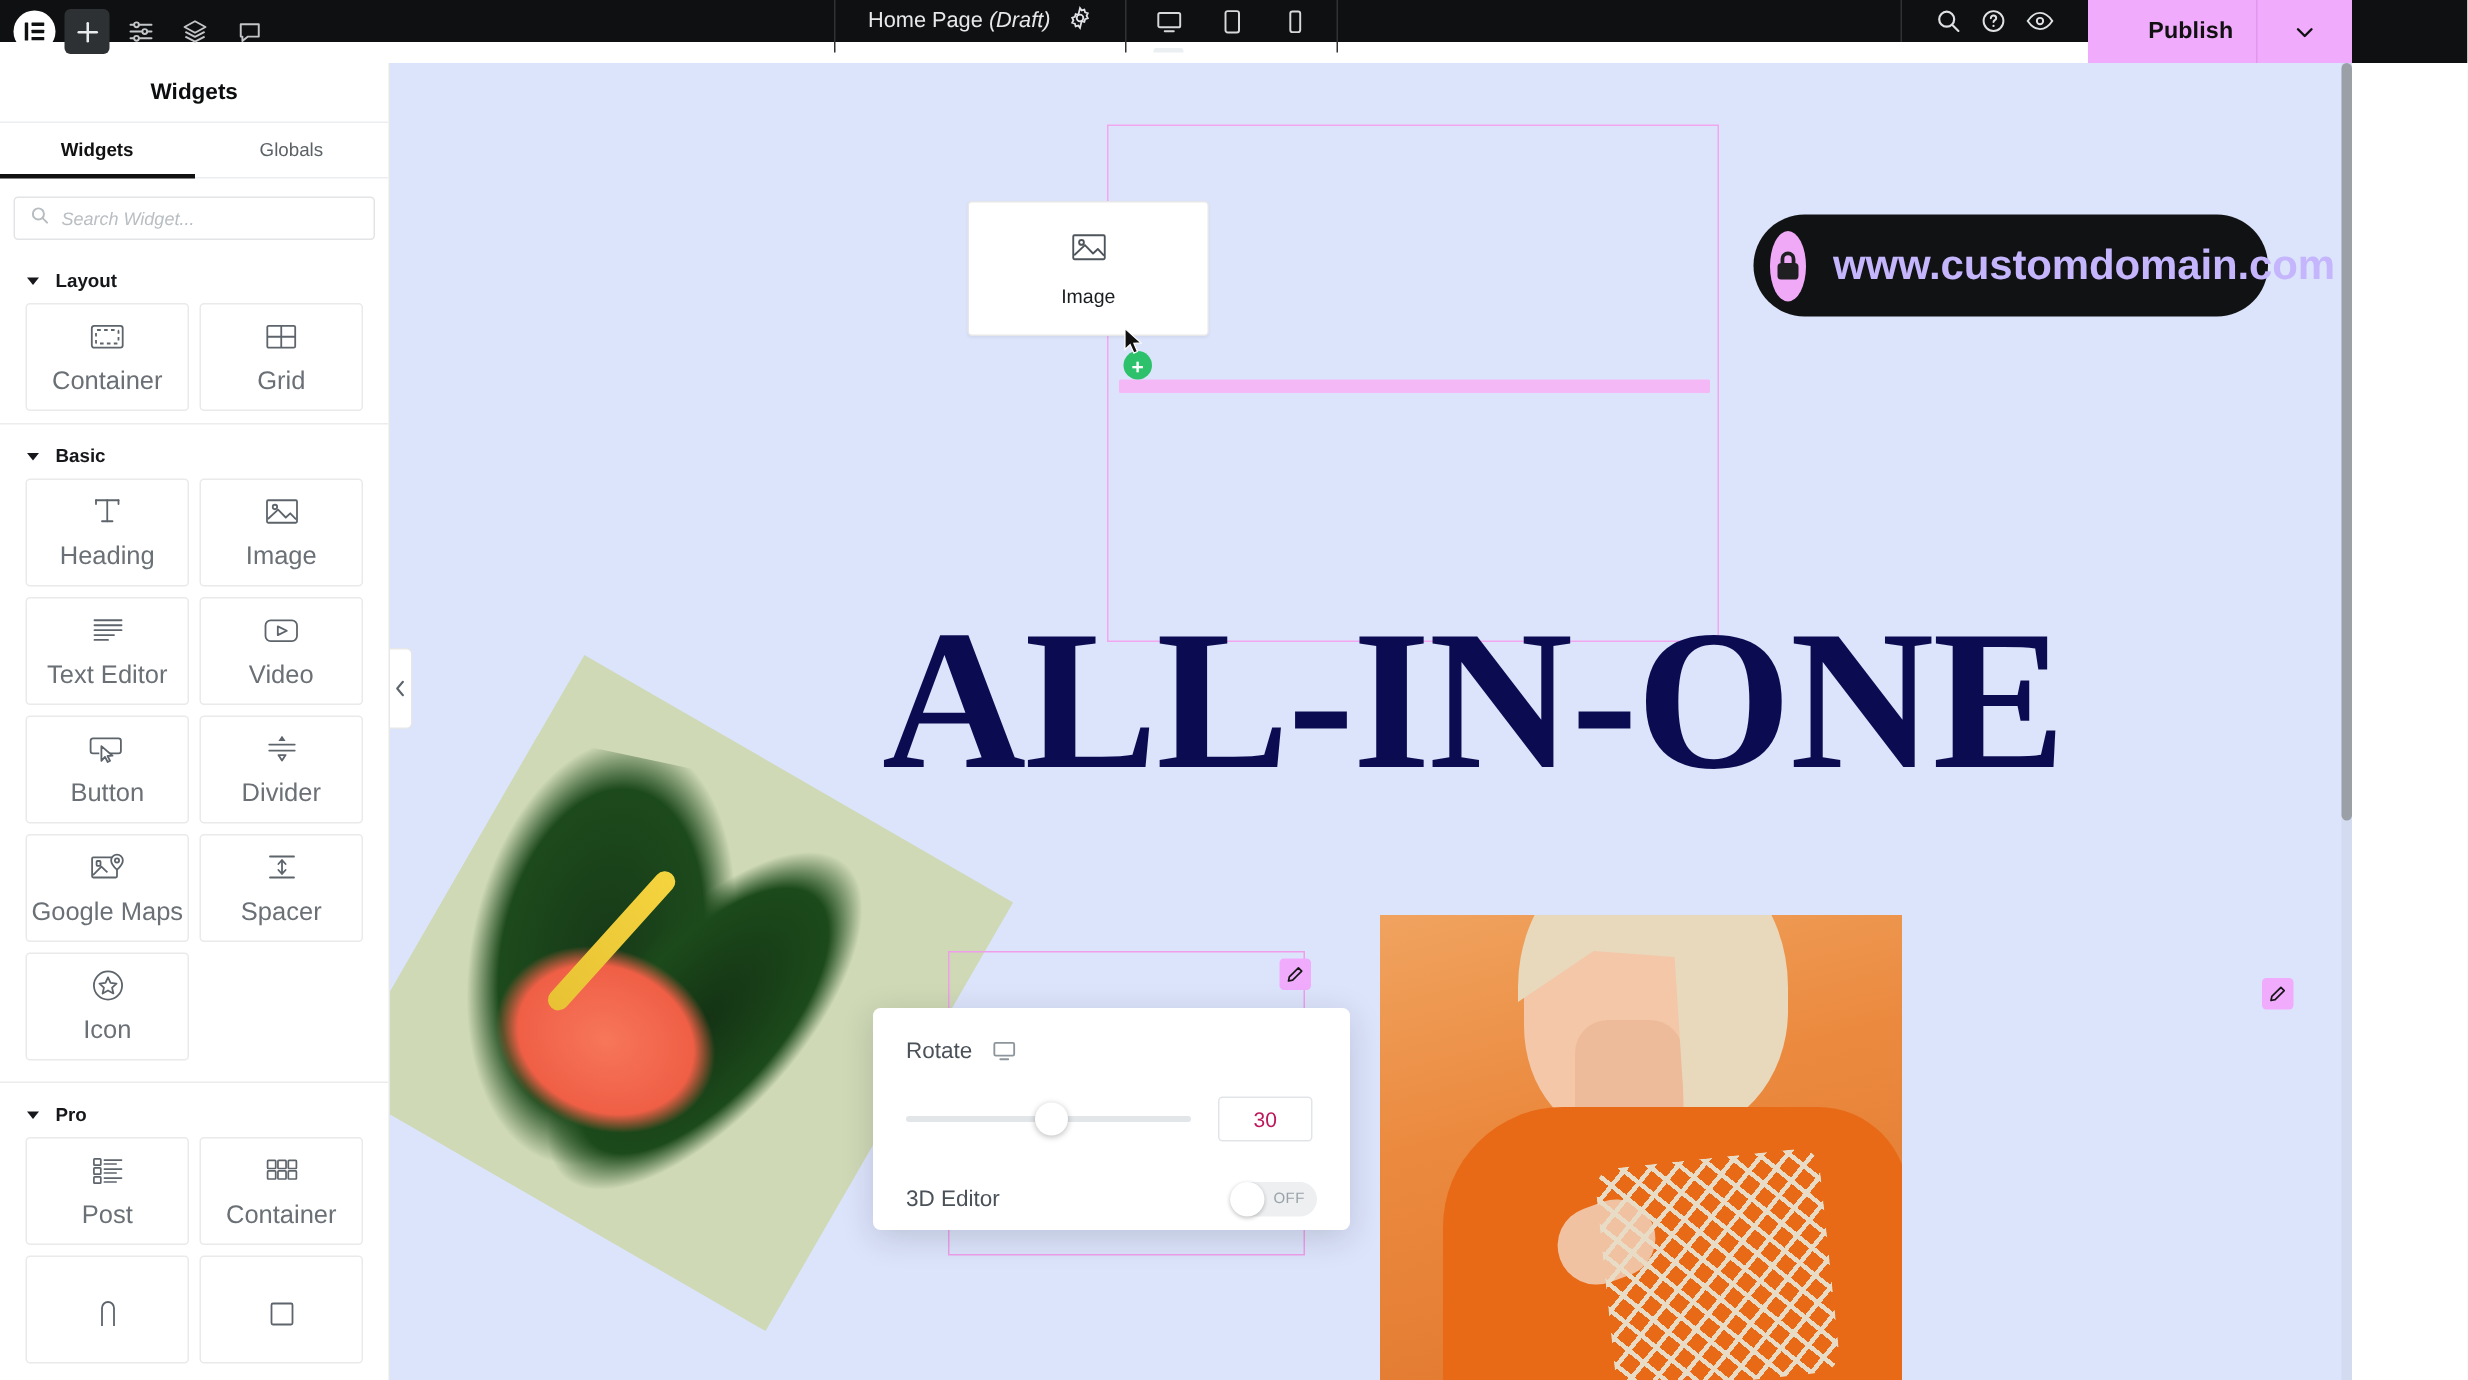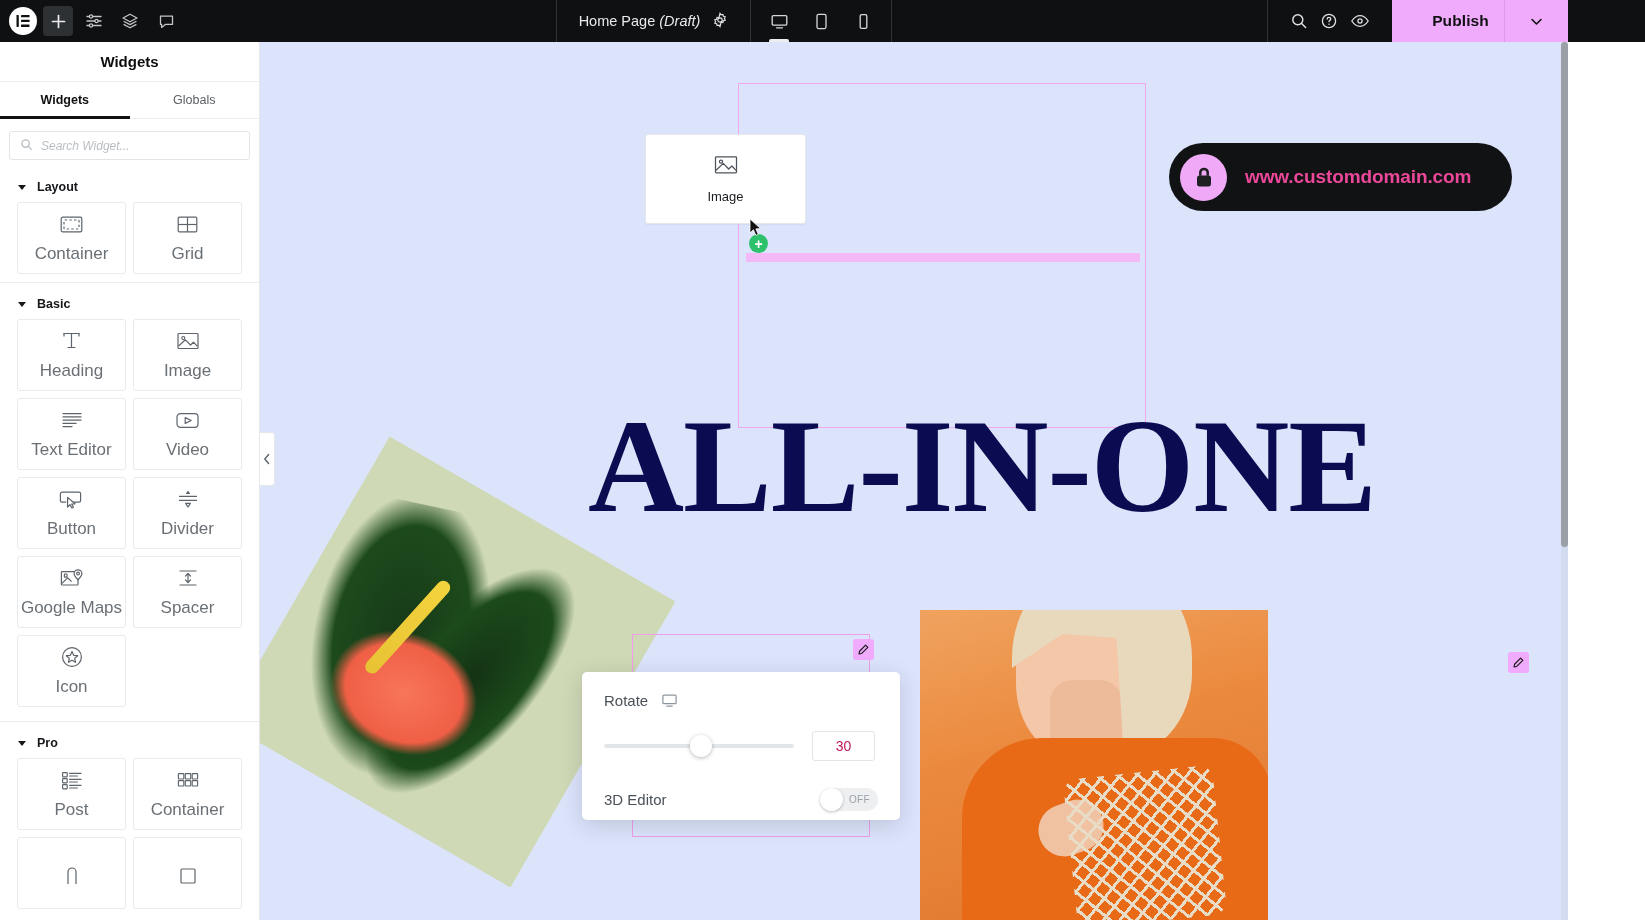--- a/index.html
+++ b/index.html
@@ -6,21 +6,21 @@
   html, body {
     width: 1645px; height: 920px;
     overflow: hidden;
     background: #fff;
     font-family: "Liberation Sans", sans-serif;
   }
   .app { position: relative; width: 1645px; height: 920px; background:#fff; }
 
   
   .topbar {
-    position: absolute; top:0; left:0; width: 1568px; height: 42px;
+    position: absolute; top:0; left:0; width: 1568px; height: 28px;
     background: #0f1011; display:flex; align-items:stretch; z-index: 60;
   }
   .tb-left { display:flex; align-items:center; height:42px; padding-left:9px; gap:6px; }
   .tb-logo {
     width: 28px; height: 28px; border-radius: 50%;
     background:#fff; display:flex; align-items:center; justify-content:center;
   }
   .tb-btn {
     width: 30px; height: 30px; border-radius: 4px;
     display:flex; align-items:center; justify-content:center;
@@ -160,21 +160,21 @@
   
   .domain-badge {
     position:absolute; left:909px; top:101px; width:343px; height:68px;
     background:#111214; border-radius:34px; display:flex; align-items:center;
     padding-left:11px; gap:18px;
   }
   .domain-badge .lock {
     width:47px; height:47px; border-radius:50%; background:#efa9f6;
     display:flex; align-items:center; justify-content:center;
   }
-  .domain-badge .url { color:#ec4899; font-size:19px; font-weight:700; letter-spacing:-0.1px; }
+  .domain-badge .url { color:#c4b5fd; font-size:28px; font-weight:700; letter-spacing:-0.1px; }
 
   
   .big-heading {
     position:absolute; left:328px; top:358px; width:705px;
     font-family:"Liberation Serif", serif;
     font-size:133px; line-height:1; font-weight:700;
     color:#0b0b52; letter-spacing:-1px; white-space:nowrap;
   }
 
   

